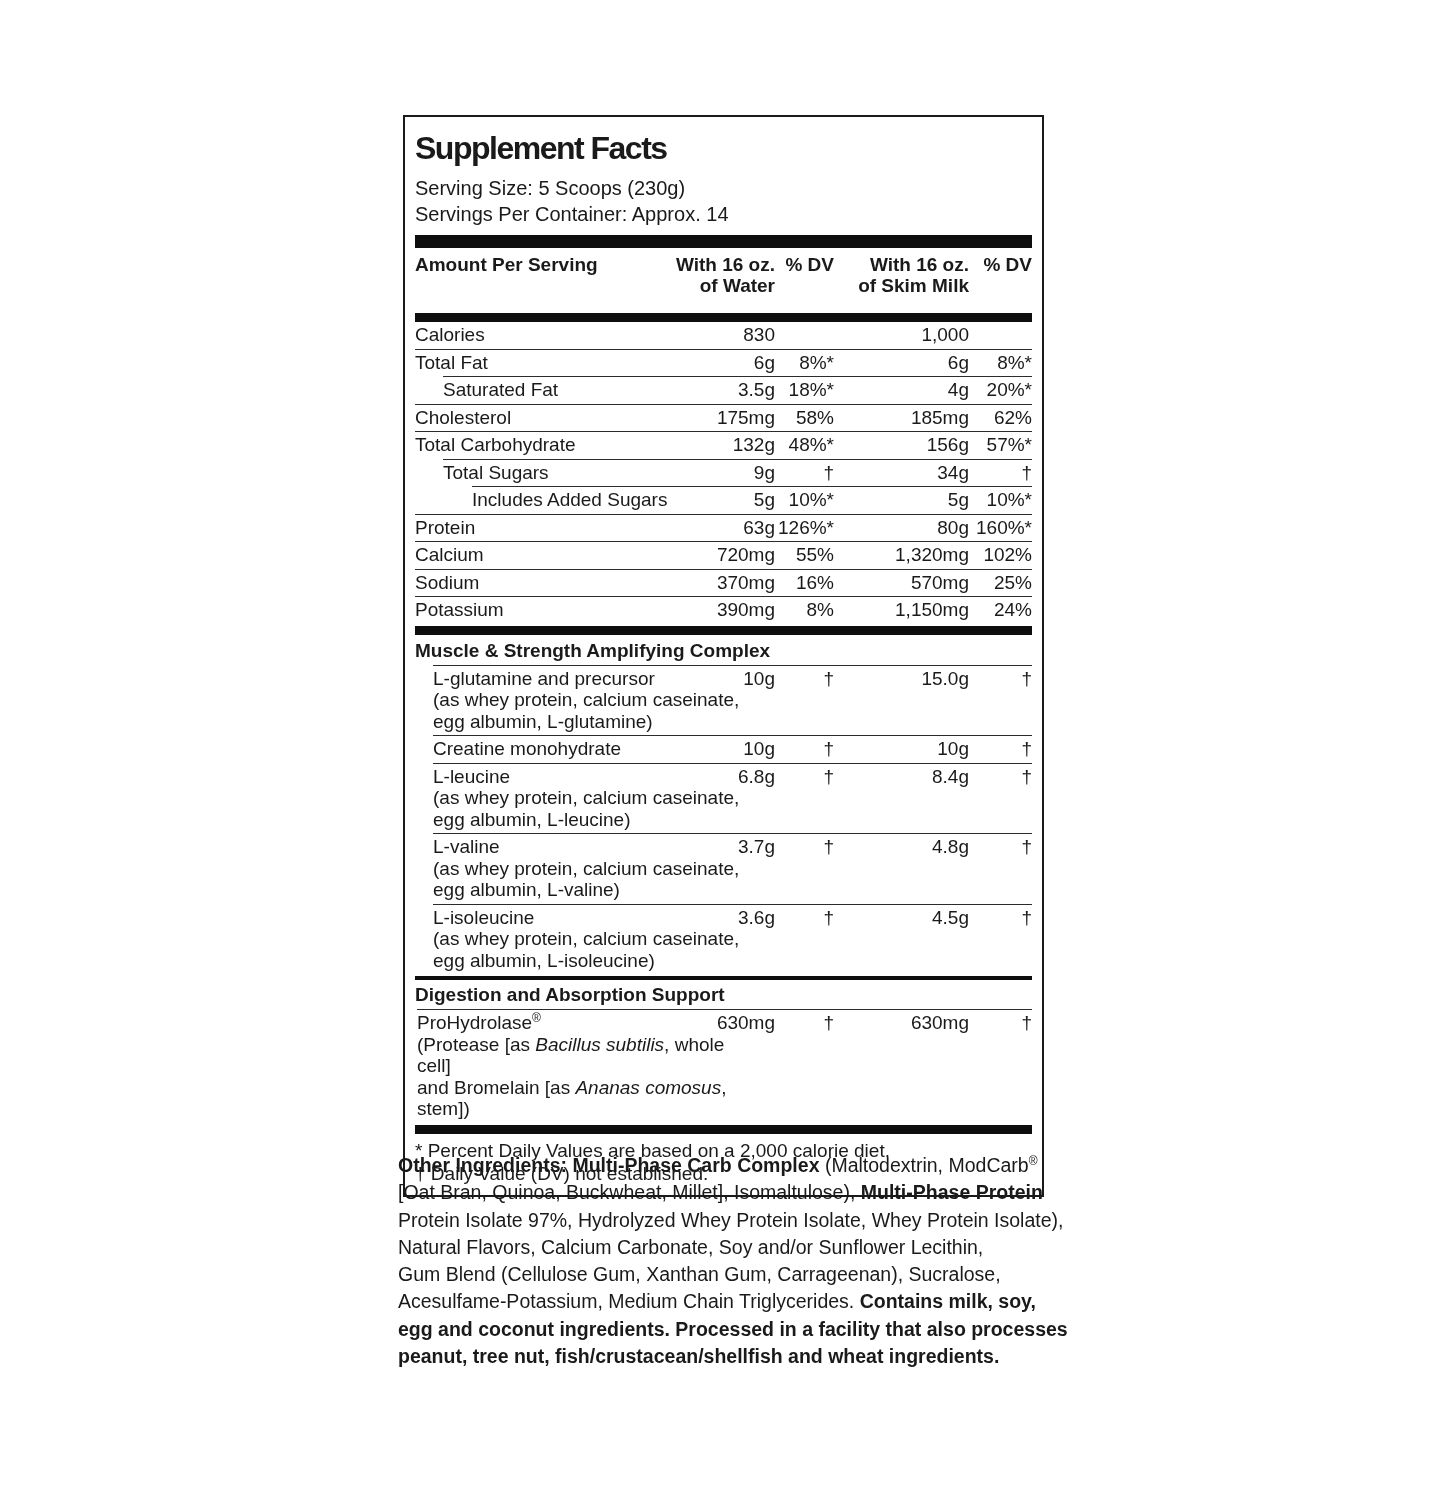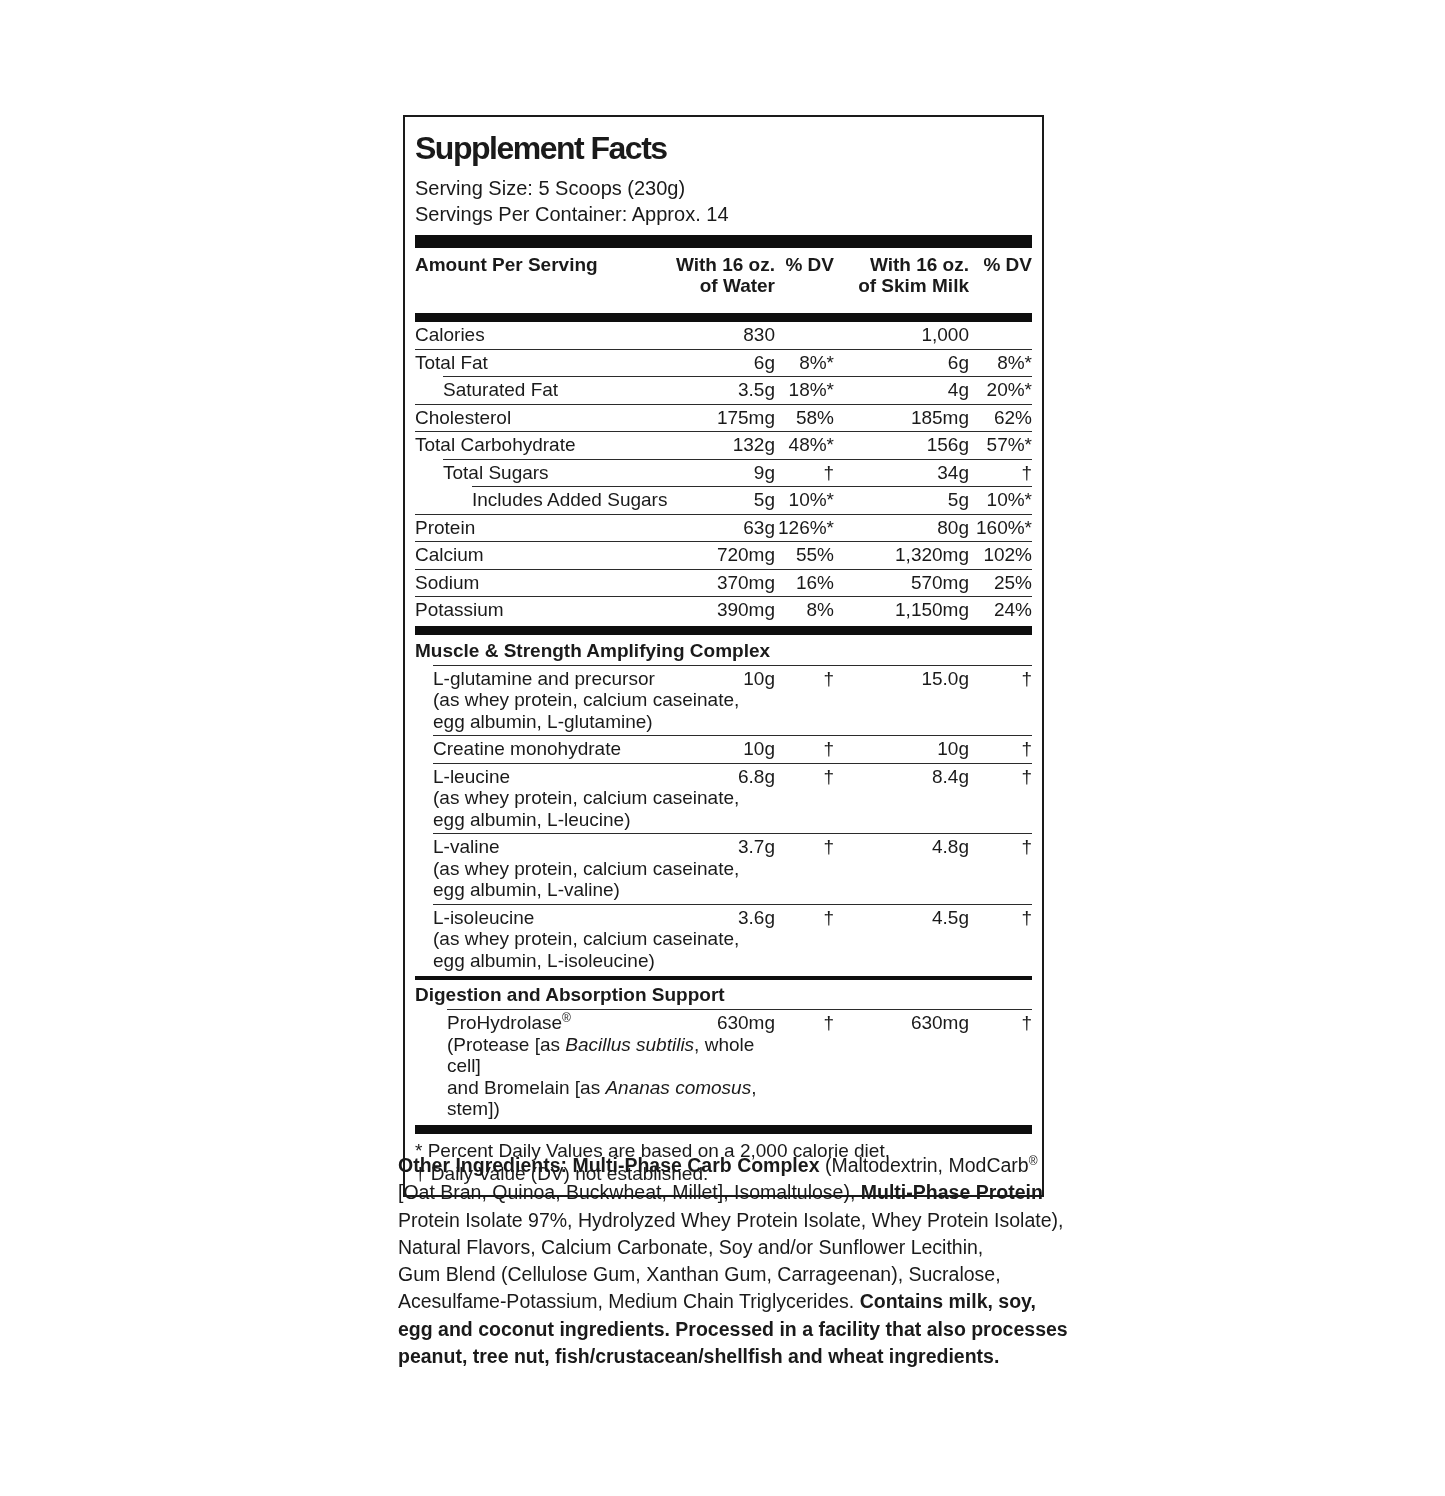--- a/index.html
+++ b/index.html
@@ -190,21 +190,21 @@
         </div>
         <div class="row" style="margin-left: 18px;">
           <span class="lbl">L-isoleucine<span class="subline"><span>(as whey protein, calcium caseinate,</span></span><span class="subline"><span>egg albumin, L-isoleucine)</span></span></span>
           <span class="val v-water">3.6g</span>
           <span class="val v-dv1">†</span>
           <span class="val v-milk">4.5g</span>
           <span class="val v-dv2">†</span>
         </div>
         <div class="rule-heavy"></div>
         <div class="section-header">Digestion and Absorption Support</div>
-        <div class="row" style="margin-left: 32px;">
+        <div class="row" style="margin-left: 2px;">
           <span class="lbl">ProHydrolase<sup>®</sup><span class="subline"><span>(Protease [as </span><span style="font-style: italic;">Bacillus subtilis</span><span>, whole cell]</span></span><span class="subline"><span>and Bromelain [as </span><span style="font-style: italic;">Ananas comosus</span><span>, stem])</span></span></span>
           <span class="val v-water">630mg</span>
           <span class="val v-dv1">†</span>
           <span class="val v-milk">630mg</span>
           <span class="val v-dv2">†</span>
         </div>
       </div>
 
     <div class="bar bar-foot"></div>
 

